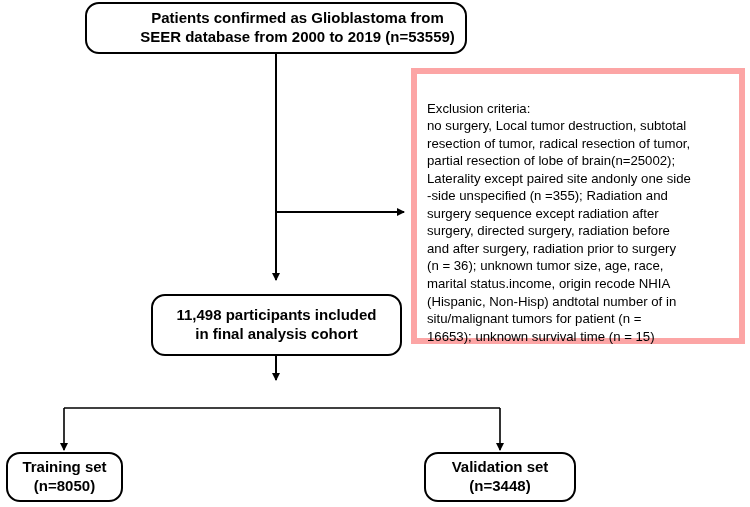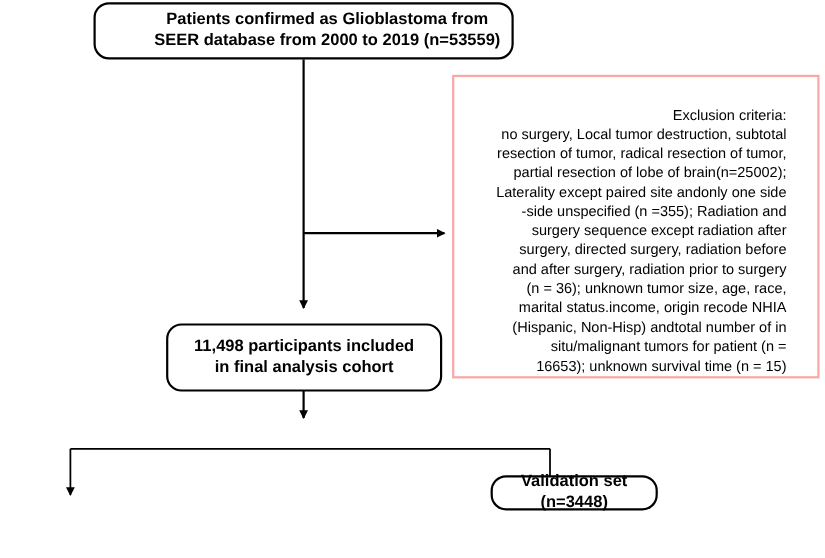--- a/index.html
+++ b/index.html
@@ -34,26 +34,26 @@
     border-radius: 14px;
   }
   .node-text {
     display: block;
     white-space: pre-line;
     padding: 0 6px;
   }
   .exclusion-box {
     position: absolute;
     box-sizing: border-box;
-    border: 2px solid #fca5a5;
+    border: 6px solid #fca5a5;
     background: #ffffff;
     padding: 8px 28px 8px 10px;
     font-size: 13.2px;
     line-height: 1.33;
-    text-align: right;
+    text-align: left;
     white-space: pre-line;
     font-weight: normal;
   }
   .edge-label {
     position: absolute;
     background: #ffffff;
     font-size: 13px;
     padding: 0 5px;
     white-space: nowrap;
     text-align: center;
@@ -116,19 +116,23 @@
 situ/malignant tumors for patient (n =
 16653);  unknown survival time (n = 15)</span>
   </div>
 
   <div class="node rounded cohort-node" style="left:151px; top:282px; width:251px; height:62px;">
     <span class="node-text">11,498 participants included
 in final analysis cohort</span>
   </div>
 
 
+  <div class="node rounded set-node" style="left:6px; top:452px; width:117px; height:50px;">
+    <span class="node-text">Training set
+(n=8050)</span>
+  </div>
 
-  <div class="node rounded set-node" style="left:424px; top:432px; width:152px; height:32px;margin-left:22px;">
+  <div class="node rounded set-node" style="left:424px; top:452px; width:152px; height:50px;">
     <span class="node-text">Validation set
 (n=3448)</span>
   </div>
 
 </div>
 
 </body></html>

